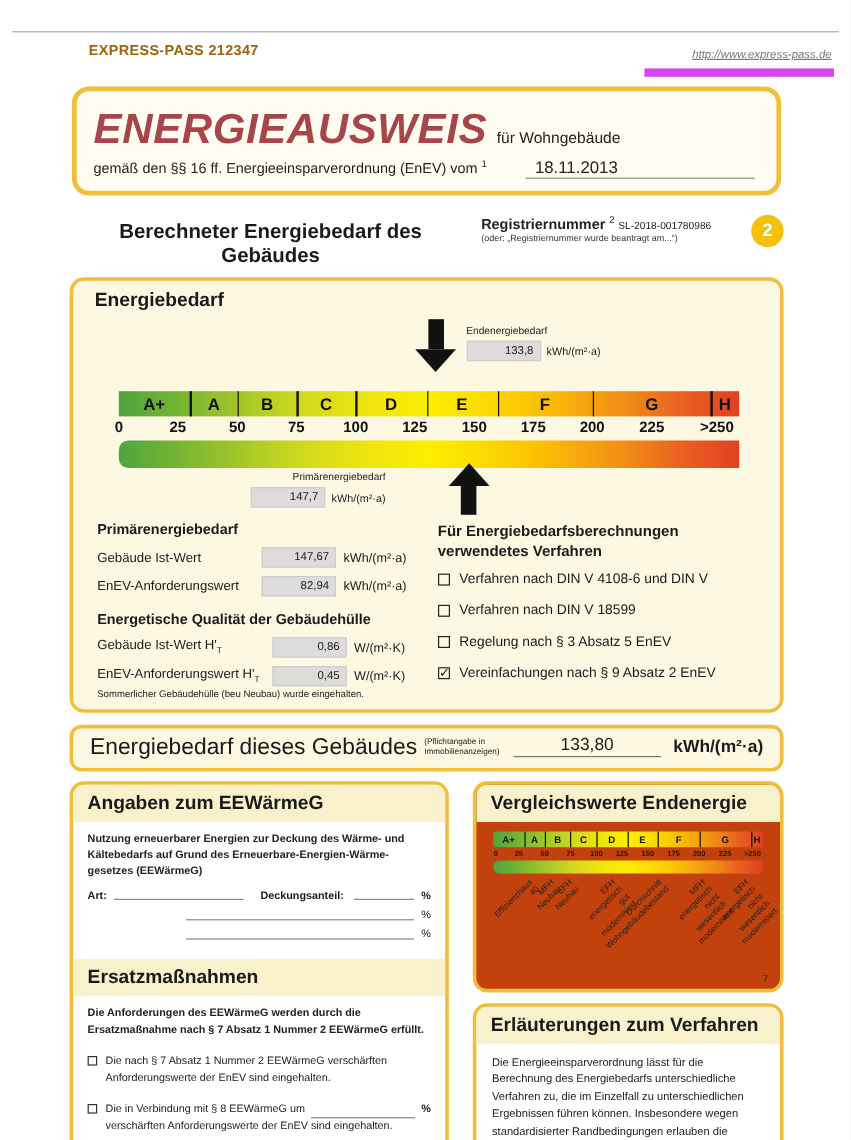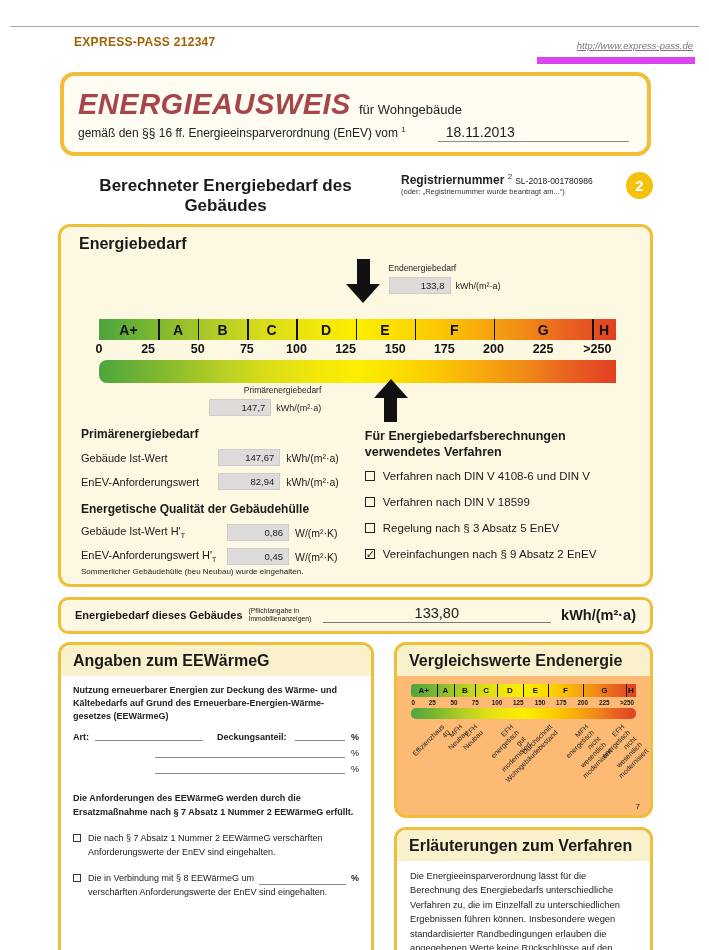--- a/index.html
+++ b/index.html
@@ -11,21 +11,21 @@
   .hdr { margin:26px 10px 0 10px; border-top:1px solid #aaa; padding:8px 4px 0 64px;
          display:flex; justify-content:space-between; align-items:flex-start; }
   .hdr-left { font-size:12px; font-weight:bold; color:#a16207; letter-spacing:.3px; }
   .hdr-link-wrap { border-bottom:7px solid #d946ef; padding:0 2px 4px 40px; }
   .hdr-link { font-size:9.5px; font-style:italic; color:#777; text-decoration:underline; }
 
   
   .tbox { margin:8px 58px 0 60px; border:4px solid #efbe3a; border-radius:14px;
           background:#fffdf2; padding:12px 18px 10px 14px; }
   .t-row { display:flex; align-items:baseline; gap:8px; }
-  .t-main { font-size:29px; font-weight:bold; font-style:italic; color:#a6464b; letter-spacing:.5px; }
+  .t-main { font-size:35px; font-weight:bold; font-style:italic; color:#a6464b; letter-spacing:.5px; }
   .t-sub { font-size:13px; color:#222; }
   .t-law { display:flex; align-items:baseline; font-size:12px; color:#222; margin-top:3px; }
   .t-law sup { font-size:8px; }
   .t-date { flex:1; border-bottom:1px solid #888; margin-left:32px; padding:0 0 1px 8px;
             font-size:14px; color:#222; }
 
   
   .sect-hdr { margin:16px 56px 0 60px; display:flex; align-items:flex-start; gap:10px; }
   .sect-title { font-size:17px; font-weight:bold; flex:1; padding-top:4px;text-align:center; }
   .reg { width:215px; font-size:8px; color:#222; }
@@ -84,21 +84,21 @@
   .vrow .unit { font-size:10.5px; }
   .hull-note { font-size:8px; color:#222; margin-top:2px; }
   .proc-h { font-size:12.5px; font-weight:bold; line-height:1.25; margin:2px 0 10px 0; }
   .chk-row { display:flex; align-items:flex-start; gap:8px; margin-bottom:14px; font-size:11.5px; }
   .cb { flex:0 0 auto; width:10px; height:10px; border:1.3px solid #222; margin-top:1px;
         font-size:11px; line-height:8px; text-align:center; background:#fdf8e2; }
 
   
   .strip { margin:10px 56px 0 58px; border:3px solid #efbe3a; border-radius:10px;
            background:#fdf8e2; padding:5px 14px 6px 14px; display:flex; align-items:center; }
-  .strip-title { font-size:11px; font-weight:bold; }
+  .strip-title { font-size:19px; font-weight:normal; }
   .strip-note { font-size:6.8px; line-height:1.25; margin-left:6px; width:64px; }
   .strip-line { flex:1; border-bottom:1px solid #777; margin:0 10px 2px 10px; text-align:center;
                 font-size:14.5px; padding-bottom:1px; }
   .strip-unit { font-size:14.5px; font-weight:bold; }
 
   
   .bottom { display:flex; margin:8px 56px 0 58px; gap:20px; }
   .bcol-l { width:316px; border:3px solid #efbe3a; border-radius:12px; background:#fff; overflow:hidden; }
   .bcol-r { flex:1; display:flex; flex-direction:column; gap:9px; }
   .band { background:#f9f0cc; padding:7px 12px 6px 12px; font-size:16px; font-weight:bold; }
@@ -310,45 +310,46 @@
         <div class="pct-row">
             <span class="fill"></span>
             <span>%</span>
           </div>
         <div class="pct-row">
             <span class="fill"></span>
             <span>%</span>
           </div>
       </div>
 
+      <div class="band" style="margin-top:6px">Ersatzmaßnahmen</div>
       <div class="boxpad">
         <div class="e-intro">Die Anforderungen des EEWärmeG werden durch die Ersatzmaßnahme nach § 7 Absatz 1 Nummer 2 EEWärmeG erfüllt.</div>
 
         <div class="e-chk">
           <span class="cb"></span>
           <span>Die nach § 7 Absatz 1 Nummer 2 EEWärmeG verschärften Anforderungswerte der EnEV sind eingehalten.</span>
         </div>
 
         <div class="e-chk">
           <span class="cb"></span>
           <span style="flex:1">
-            <span style="display:flex;align-items:center">
+            <span style="display:flex;align-items:flex-end">
               <span>Die in Verbindung mit § 8 EEWärmeG um</span>
               <span class="fill" style="flex:1;margin:0 5px"></span>
               <span style="font-weight:bold">%</span>
             </span>
             <span>verschärften Anforderungswerte der EnEV sind eingehalten.</span>
           </span>
         </div>
 
       </div>
     </div>
 
     <div class="bcol-r">
-      <div style="border:3px solid #efbe3a;border-radius:12px;background:#fdba74;overflow:hidden;position:relative">
+      <div style="border:3px solid #efbe3a;border-radius:12px;background:#c2410c;overflow:hidden;position:relative">
         <div class="band">Vergleichswerte Endenergie</div>
 
         <div class="vg-scale">
           <div class="vg-letterbar">
             <span class="lb-letter" style="left:5.7%">A+</span>
             <span class="lb-letter" style="left:15.3%">A</span>
             <span class="lb-letter" style="left:23.9%">B</span>
             <span class="lb-letter" style="left:33.4%">C</span>
             <span class="lb-letter" style="left:43.9%">D</span>
             <span class="lb-letter" style="left:55.3%">E</span>

